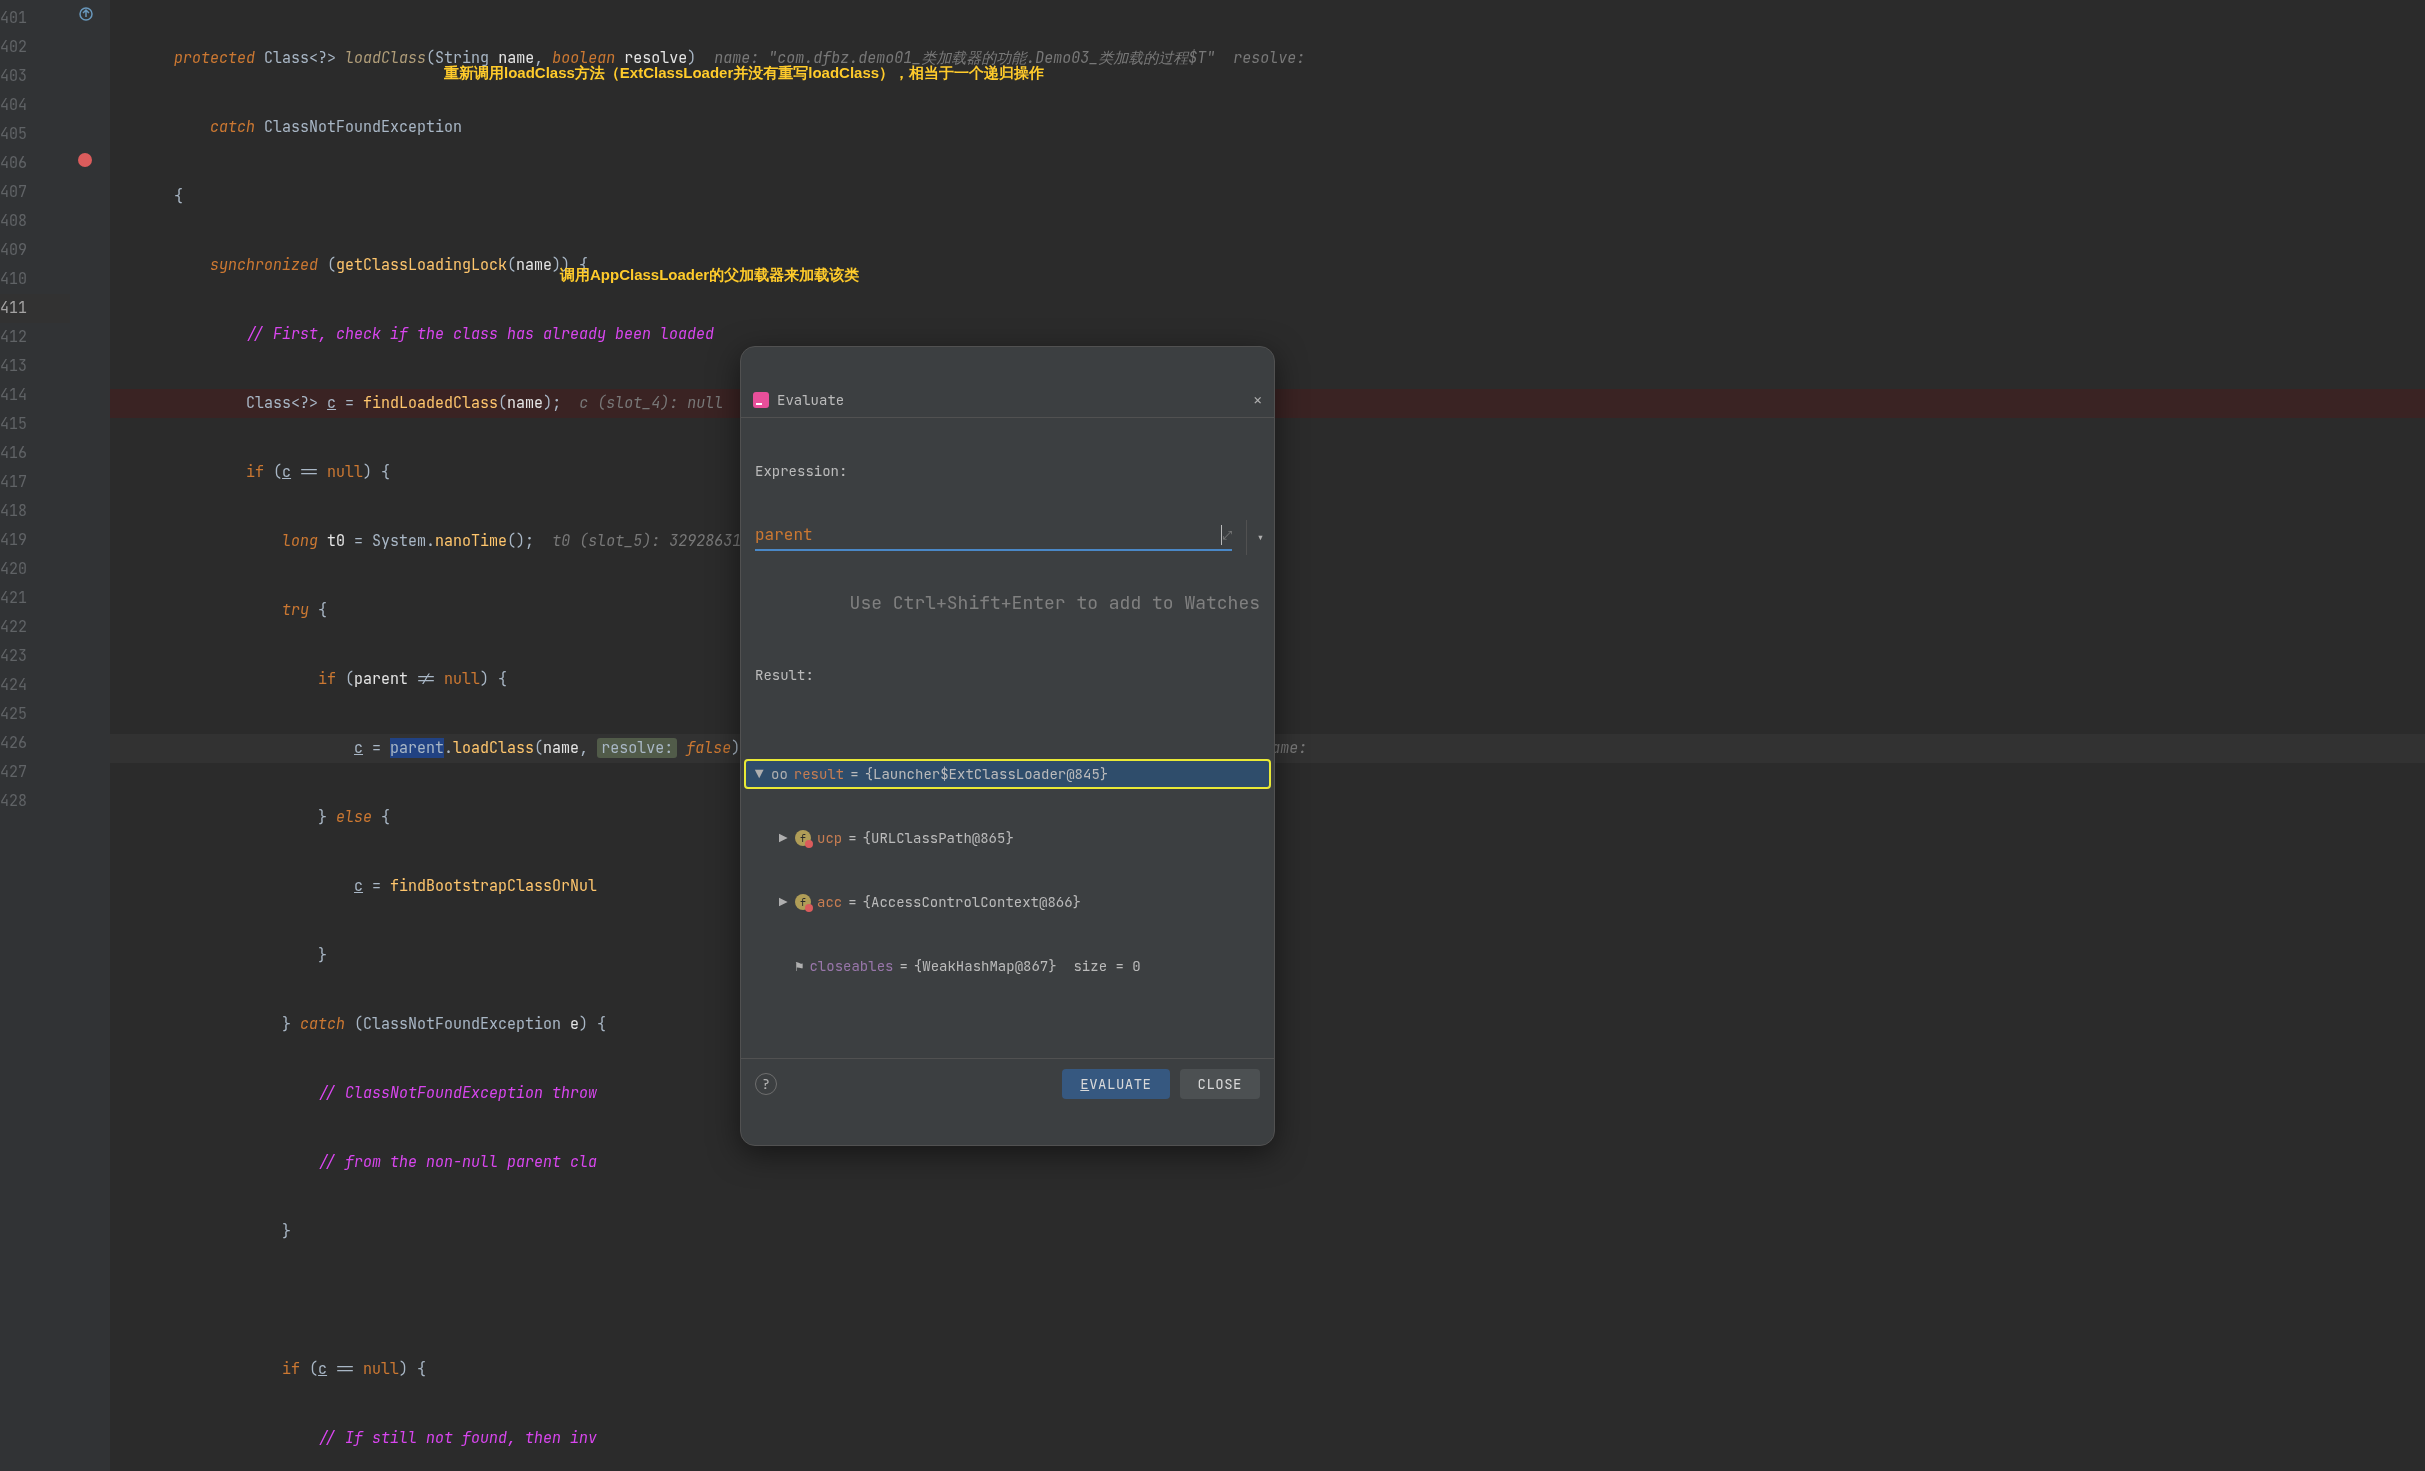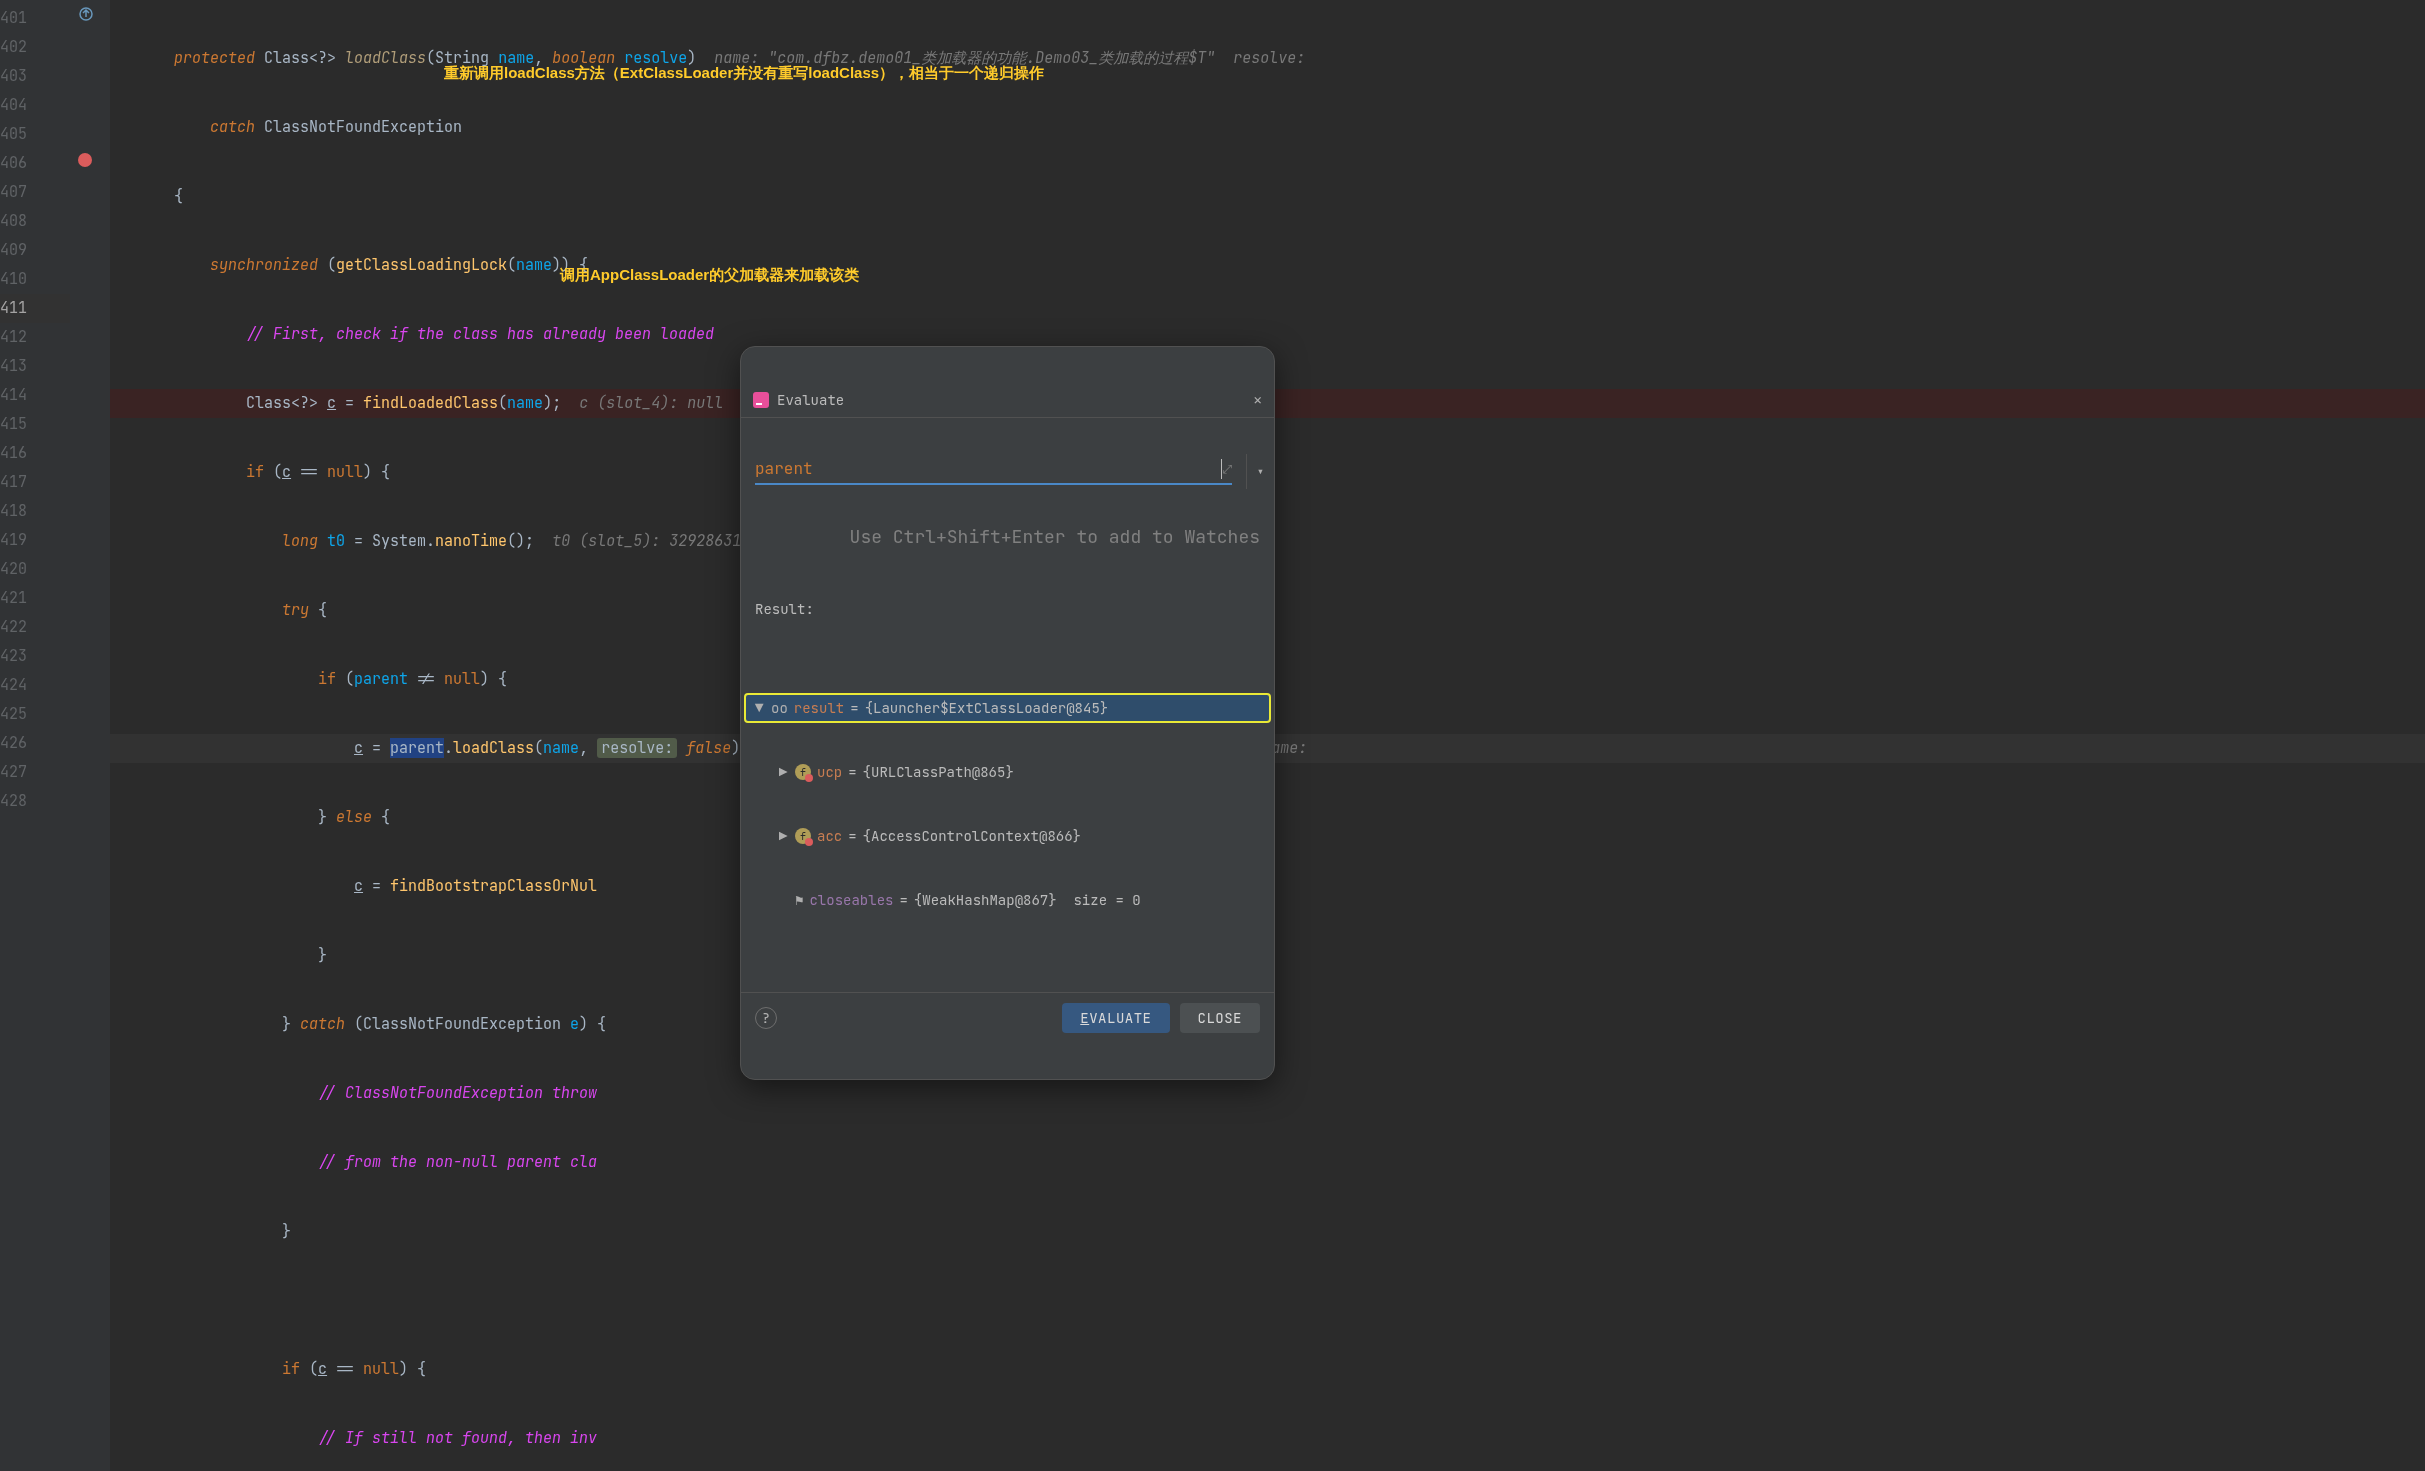--- a/index.html
+++ b/index.html
@@ -16,21 +16,21 @@
   .code .row { height:29px; line-height:29px; position:relative; padding-left:10px; }
   .row.hl-red   { background:#3a2323; }
   .row.hl-green { background:#214d33; }
   .row.curr     { background:#323232; }
   
   .kw  { color:#cc7832; font-style:italic; }
   .kw2 { color:#cc7832; }
   .cls { color:#a9b7c6; }
   .mth { color:#ffc66d; }
   .mthd{ color:#b09d79; font-style:italic; }   
-  .var { color:#0ea5e9; }
+  .var { color:#e5e5e5; }
   .uvar{ color:#a9b7c6; text-decoration:underline; }
   .cmt { color:#d946ef; font-style:italic; }
   .hint{ color:#787878; font-style:italic; }
   .sel { background:#214283; }
   .hlp { background:#515b49; padding:0 4px; border-radius:3px; color:#a9b7c6; font-style:normal;}
   .anno1 { position:absolute; color:#ffcb2b; font-weight:bold; font-style:normal; font-family:"Microsoft YaHei",sans-serif; }
   
   svg.arrows { position:absolute; inset:0; pointer-events:none; }
   
   .popup { position:absolute; left:630px; top:346px; width:535px; background:#3c3f41; border:1px solid #515151; border-radius:15px; box-shadow:0 8px 30px rgba(0,0,0,.5); font-size:14px; }
@@ -156,20 +156,21 @@
     
     <div class="popup">
       <div class="titlebar">
         <svg width="16" height="16">
             <rect width="16" height="16" rx="3" fill="#e84f9a"></rect>
             <rect x="3" y="11" width="6" height="2" fill="#fff"></rect>
           </svg>
         <span class="title">Evaluate</span>
         <span class="close">✕</span>
       </div>
+      <div class="lbl">Expression:</div>
       <div style="display:flex; align-items:stretch; margin-right:0;">
         <div class="exprwrap" style="flex:1 1 auto;">
           <span class="expr">parent</span><span class="caret"></span>
           <span class="expand">⤢</span>
         </div>
         <div class="dd">▾</div>
       </div>
       <div class="tip">Use Ctrl+Shift+Enter to add to Watches</div>
       <div class="lbl">Result:</div>
       <div class="tree">

